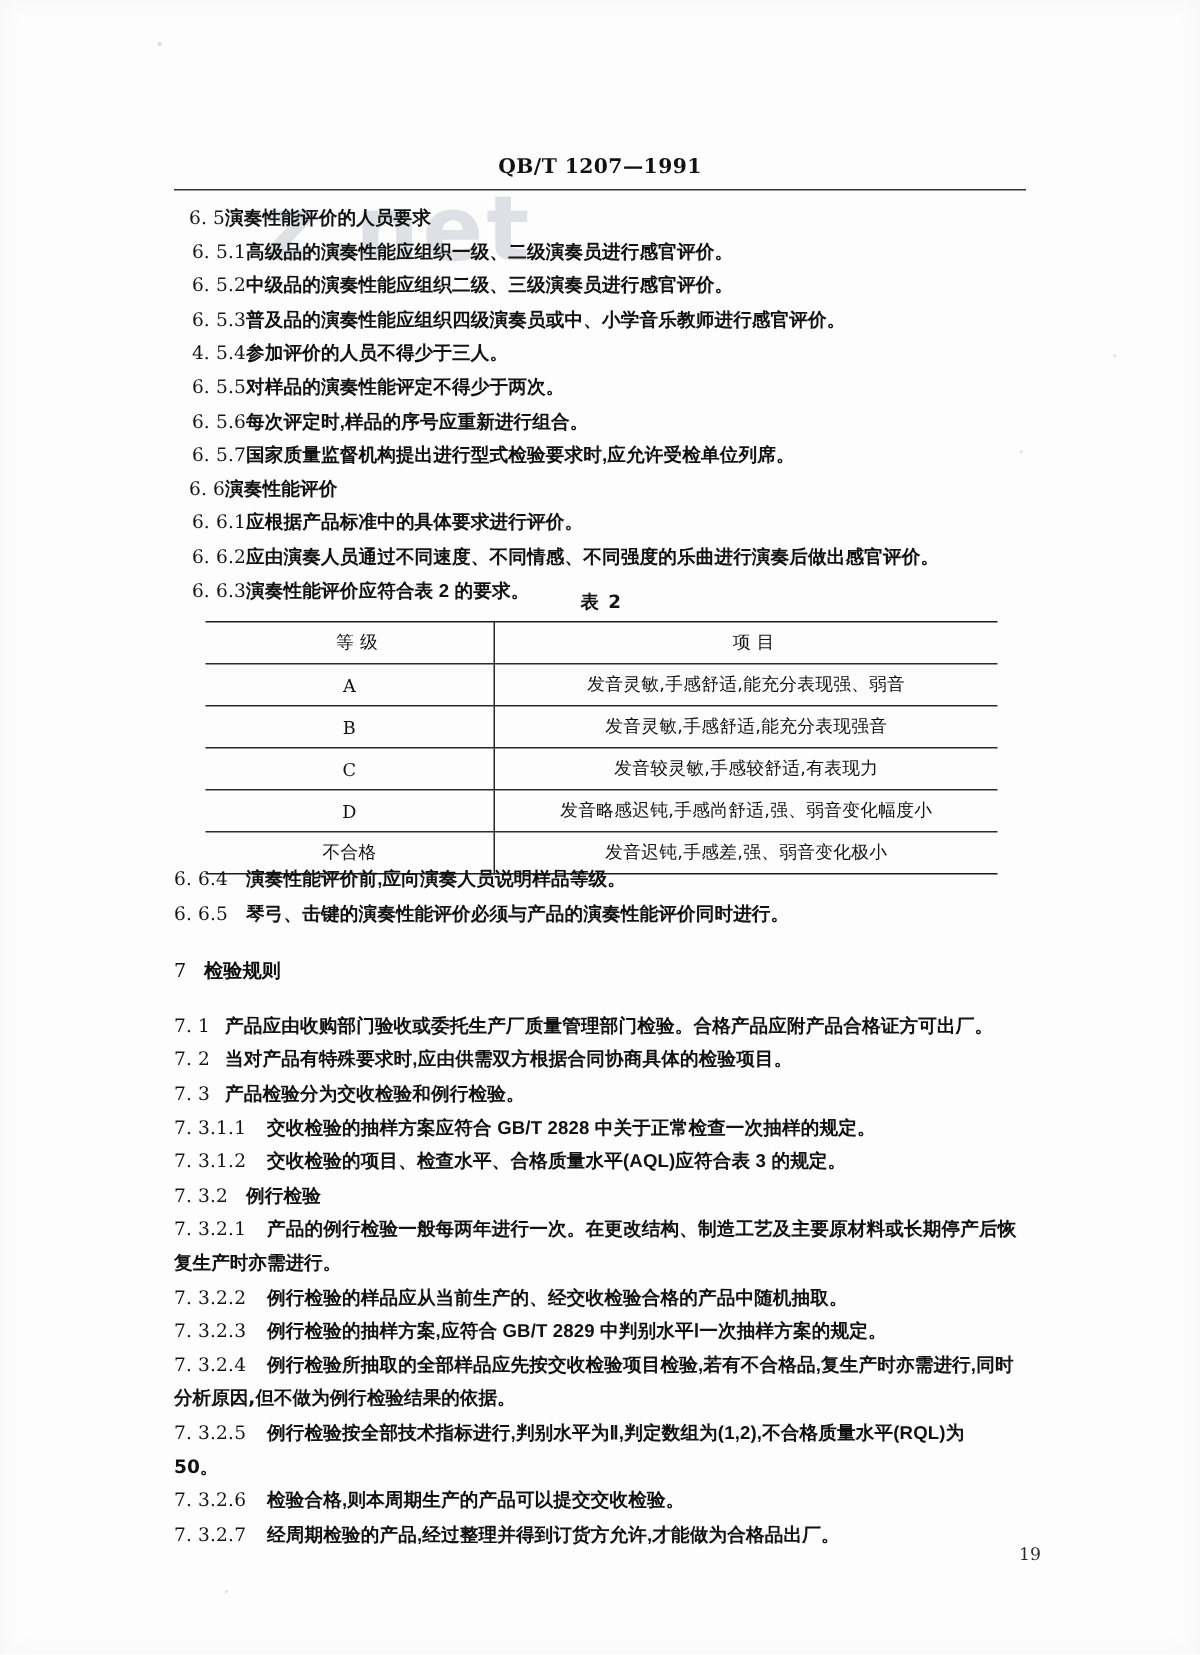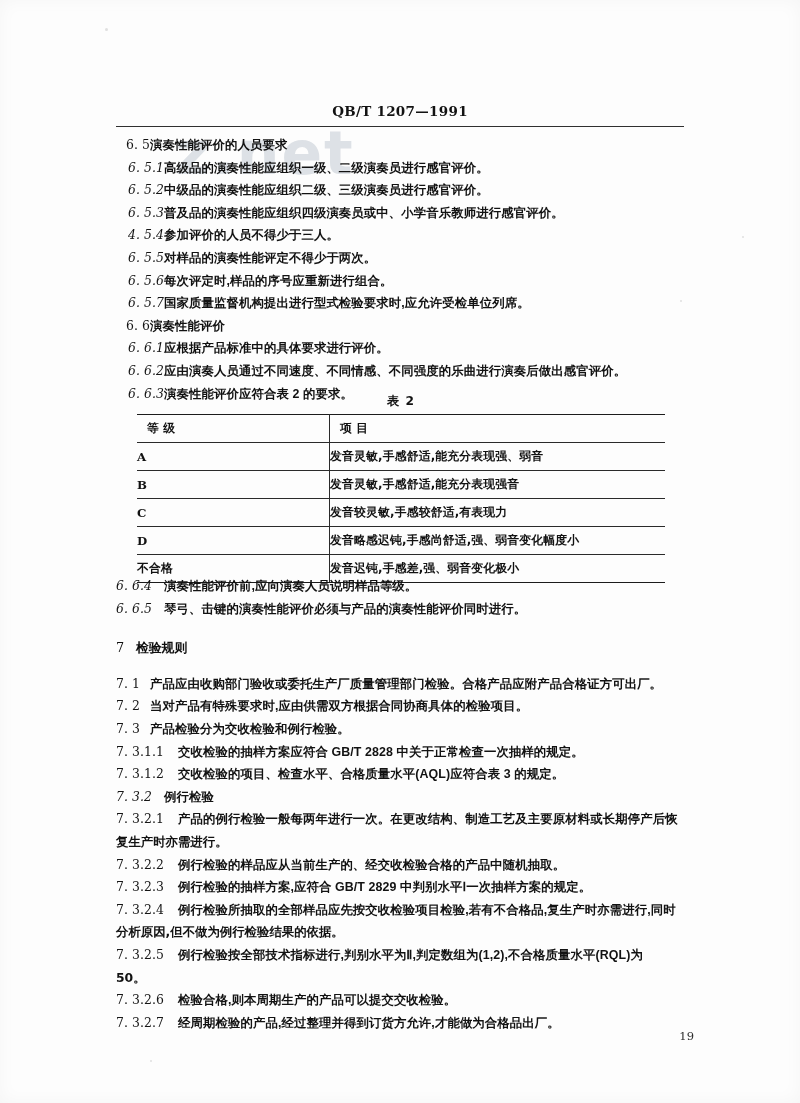--- a/index.html
+++ b/index.html
@@ -99,21 +99,21 @@
     flex: 0 0 auto;
     color: #151515;
   }
   .para .txt {
     font-family: Liberation Sans, sans-serif;
     font-weight: bold;
     flex: 0 0 auto;
   }
   
   .lvl2 .num { width: 34px; }
-  .lvl3 .num { width: 48px; font-style: italic; }
+  .lvl3 .num { width: 48px; }
   .lvl4 .num { width: 62px; }
   .cont-line {
     font-size: 12.4px;
     line-height: 22.6px;
     font-weight: bold;
     color: #121212;
     white-space: nowrap;
   }
   .gap-md { height: 13px; }
   .gap-lg { height: 17px; }
@@ -145,22 +145,23 @@
   }
   table.spec {
     border-collapse: collapse;
     width: 528px;
     table-layout: fixed;
   }
   table.spec td, table.spec th {
     border-top: 1px solid #2a2a2a;
     border-bottom: 1px solid #2a2a2a;
     padding: 5px 0 5px 0;
+    text-align: center;
     font-size: 11.8px;
-    font-weight: bold;
+    font-weight: normal;
     color: #121212;
     height: 17px;
     letter-spacing: 0.2px;
   }
   table.spec tr td:first-child {
     width: 182px;
     border-right: 1px solid #2a2a2a;
   }
   table.spec tr:first-child td { border-top: 1.6px solid #1c1c1c; }
   table.spec tr:last-child td { border-bottom: 1.6px solid #1c1c1c; margin-top: 36px; }

